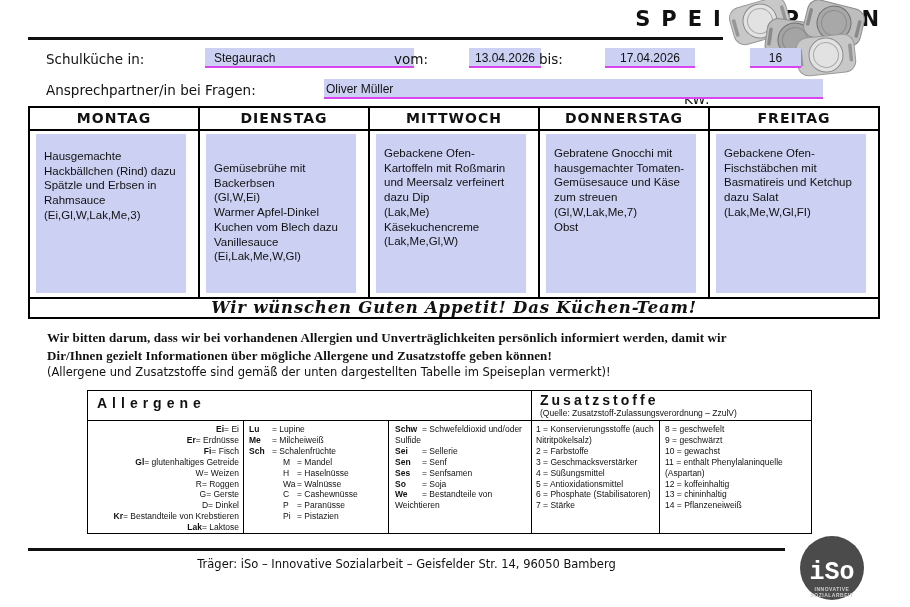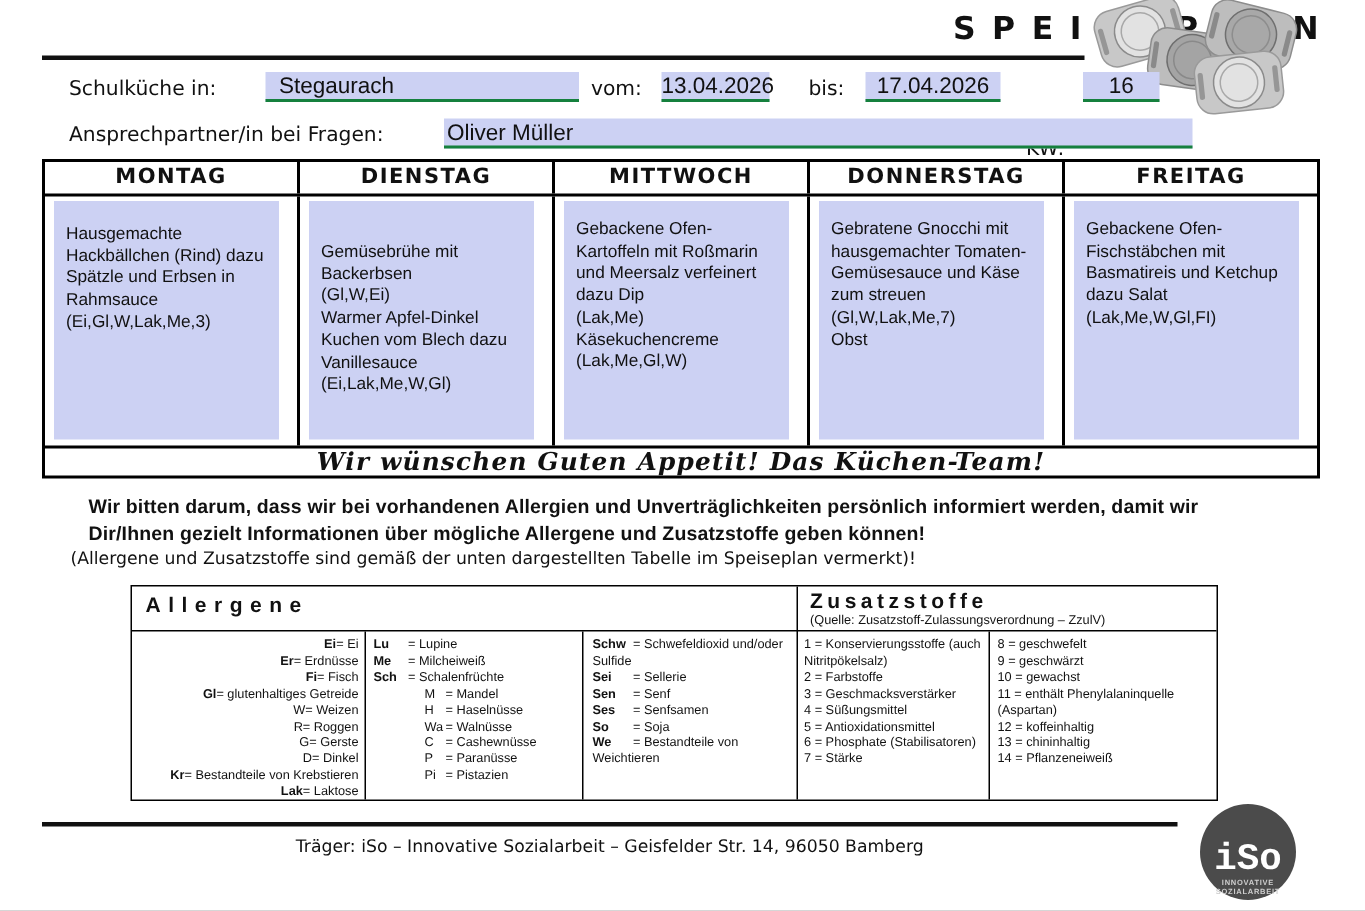--- a/index.html
+++ b/index.html
@@ -17,21 +17,21 @@
   .plates{position:absolute;left:720px;top:0;width:170px;height:78px;}
   
   .lbl{position:absolute;font-family:"DejaVu Sans",sans-serif;font-size:13.5px;white-space:nowrap;}
   .lbl-school{left:46px;top:51px;}
   .lbl-vom{left:394px;top:51px;text-align:right;}
   .lbl-bis{left:539px;top:51px;}
   .lbl-kw{left:684px;top:51px;margin-top:40px;}
   .lbl-contact{left:46px;top:82px;}
   .field{
     position:absolute;height:20px;background:var(--field-bg,#ccd1f3);
-    border-bottom:2px solid #15803d;font-size:15px;line-height:20px;box-sizing:border-box;
+    border-bottom:2px solid #d946ef;font-size:12px;line-height:20px;box-sizing:border-box;margin-left:28px;
   }
   .field-school{left:177px;top:48px;width:209px;padding-left:9px;}
   .field-vom{left:441px;top:48px;width:72px;text-align:center;}
   .field-bis{left:577px;top:48px;width:90px;text-align:center;}
   .field-kw{left:722px;top:48px;width:51px;text-align:center;}
   .field-contact{left:296px;top:79px;width:499px;padding-left:2px;}
   
   .week-table{
     position:absolute;left:28px;top:106px;width:852px;height:213px;
     border:2px solid #000;box-sizing:border-box;display:flex;flex-direction:column;
@@ -53,22 +53,22 @@
   }
   .day-col-1 .meal-block{padding-top:15px;}
   .day-col-2 .meal-block{padding-top:27px;}
   .banner{
     flex:none;height:18px;border-top:2px solid #000;text-align:center;
     font-family:"DejaVu Serif",serif;font-style:italic;font-weight:bold;
     font-size:16.5px;line-height:17px;letter-spacing:0.8px;
   }
   
   .notice-bold{
-    position:absolute;left:59px;top:329px;width:832px;
-    font-weight:bold;font-size:13px;line-height:17.5px;white-space:pre-line;letter-spacing:0.1px;
+    position:absolute;left:47px;top:329px;width:832px;
+    font-weight:bold;font-size:13px;line-height:17.5px;white-space:pre-line;letter-spacing:0.1px;font-family:Liberation Serif, serif;
   }
   .notice-plain{position:absolute;left:47px;top:365px;font-family:"DejaVu Sans",sans-serif;font-size:11.5px;}
   
   .alg-table{
     position:absolute;left:87px;top:390px;width:725px;height:144px;
     border:1px solid #000;box-sizing:border-box;
   }
   .alg-header-rule{position:absolute;left:0;top:29px;width:100%;height:1px;background:#000;}
   .vline{position:absolute;width:1px;background:#000;top:30px;bottom:0;}
   .v1{left:155px;} .v2{left:300px;} .v4{left:571px;}

